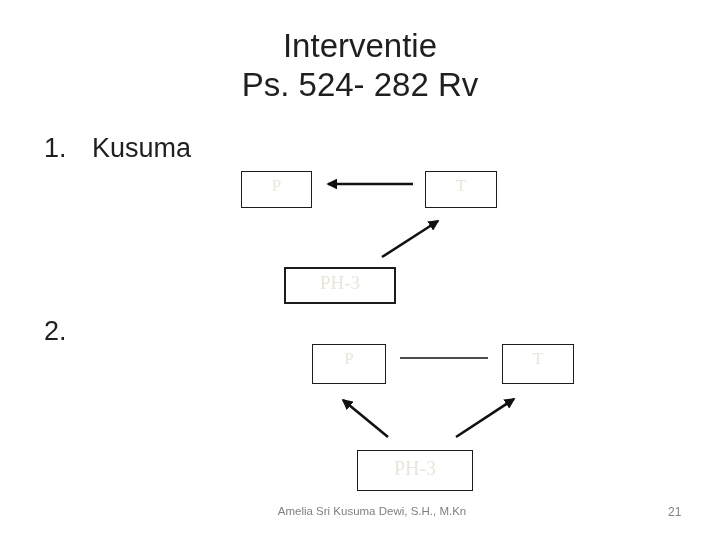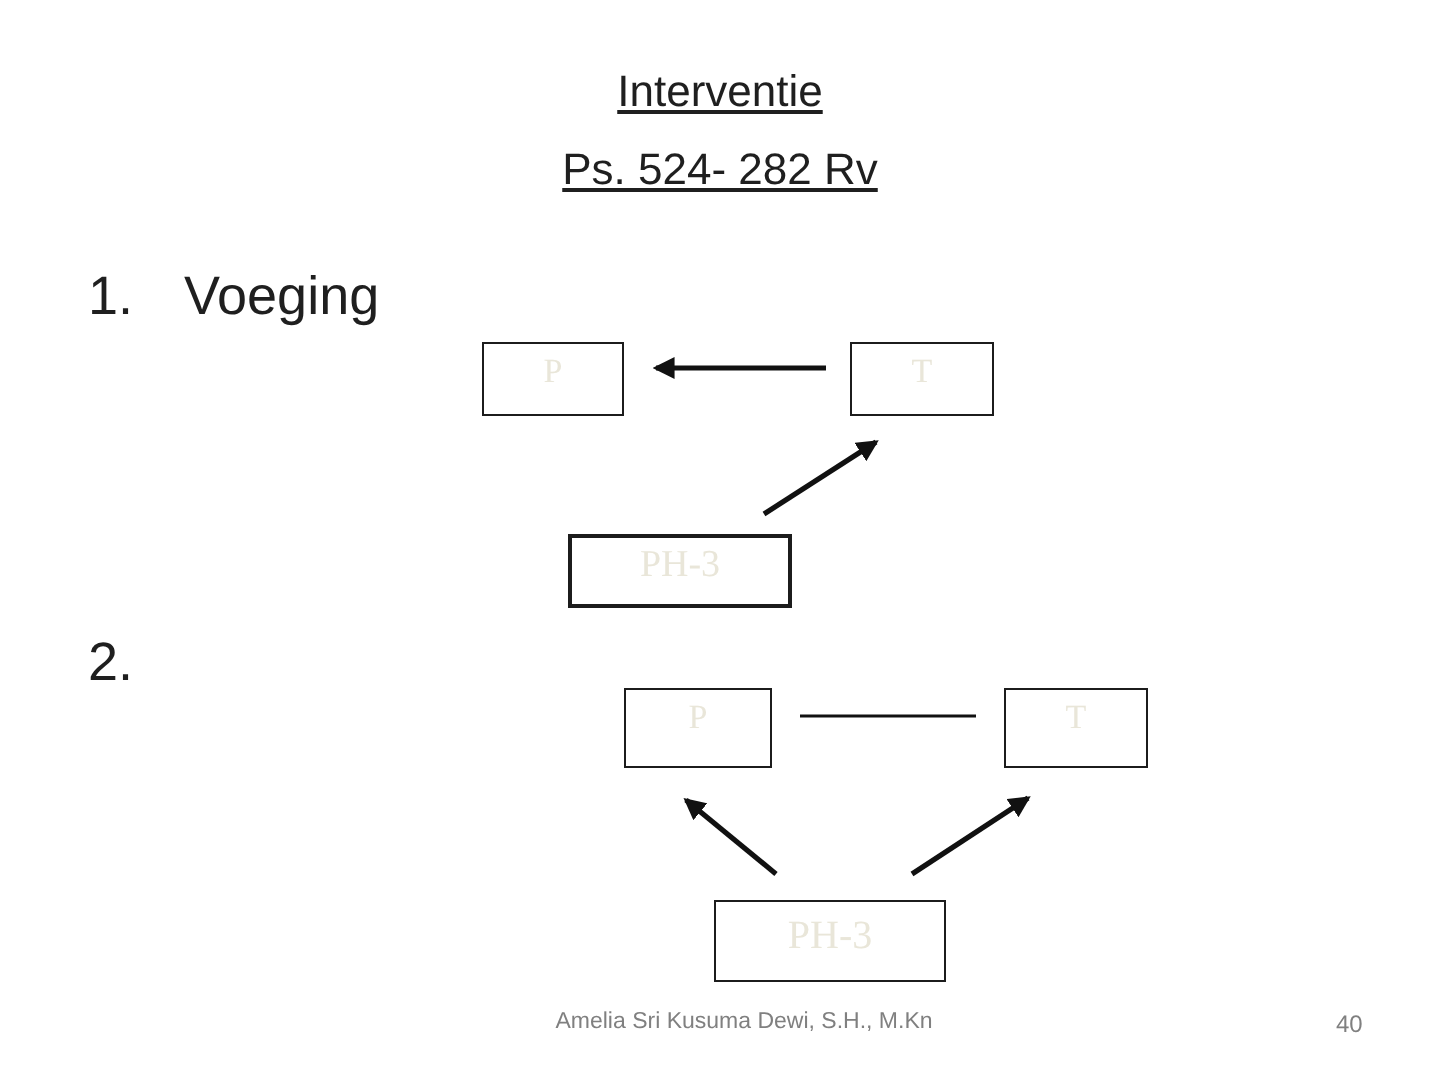--- a/index.html
+++ b/index.html
@@ -8,24 +8,23 @@
     width:720px;height:540px;
     background:#ffffff;
     overflow:hidden;
     font-family:"Liberation Sans", sans-serif;
   }
   .title{
     position:absolute;
     top:26px;left:0;width:720px;
     text-align:center;
     color:#1f1f1f;
-    font-size:22px;
+    font-size:33px;
     line-height:39px;
     font-weight:400;
-    text-decoration:underline;
   }
   .list-item{
     position:absolute;
     left:44px;
     display:flex;
     color:#1f1f1f;
     font-size:27px;
     line-height:30px;
   }
   .list-item .num{width:48px;}
@@ -74,21 +73,21 @@
 
 <div class="slide">
 
   <div class="title">
     <div>Interventie</div>
     <div>Ps. 524- 282 Rv</div>
   </div>
 
   <div class="list-item" id="item1">
     <span class="num">1.</span>
-    <span>Voeging</span>
+    <span>Kusuma</span>
   </div>
 
   <div class="list-item" id="item2">
     <span class="num">2.</span>
   </div>
 
   <div class="dbox" id="d1-p">
     <span class="lbl">P</span>
   </div>
   <div class="dbox" id="d1-t">
@@ -117,15 +116,15 @@
 
     <line x1="413" y1="184" x2="328" y2="184" stroke="#111111" stroke-width="2.6" marker-end="url(#ah)"></line>
     <line x1="382" y1="257" x2="438" y2="221" stroke="#111111" stroke-width="2.6" marker-end="url(#ah)"></line>
 
     <line x1="400" y1="358" x2="488" y2="358" stroke="#111111" stroke-width="1.6"></line>
     <line x1="388" y1="437" x2="343" y2="400" stroke="#111111" stroke-width="2.6" marker-end="url(#ah)"></line>
     <line x1="456" y1="437" x2="514" y2="399" stroke="#111111" stroke-width="2.6" marker-end="url(#ah)"></line>
   </svg>
 
   <div class="footer">Amelia Sri Kusuma Dewi, S.H., M.Kn</div>
-  <div class="page-number">40</div>
+  <div class="page-number">21</div>
 
 </div>
 
 </body></html>

